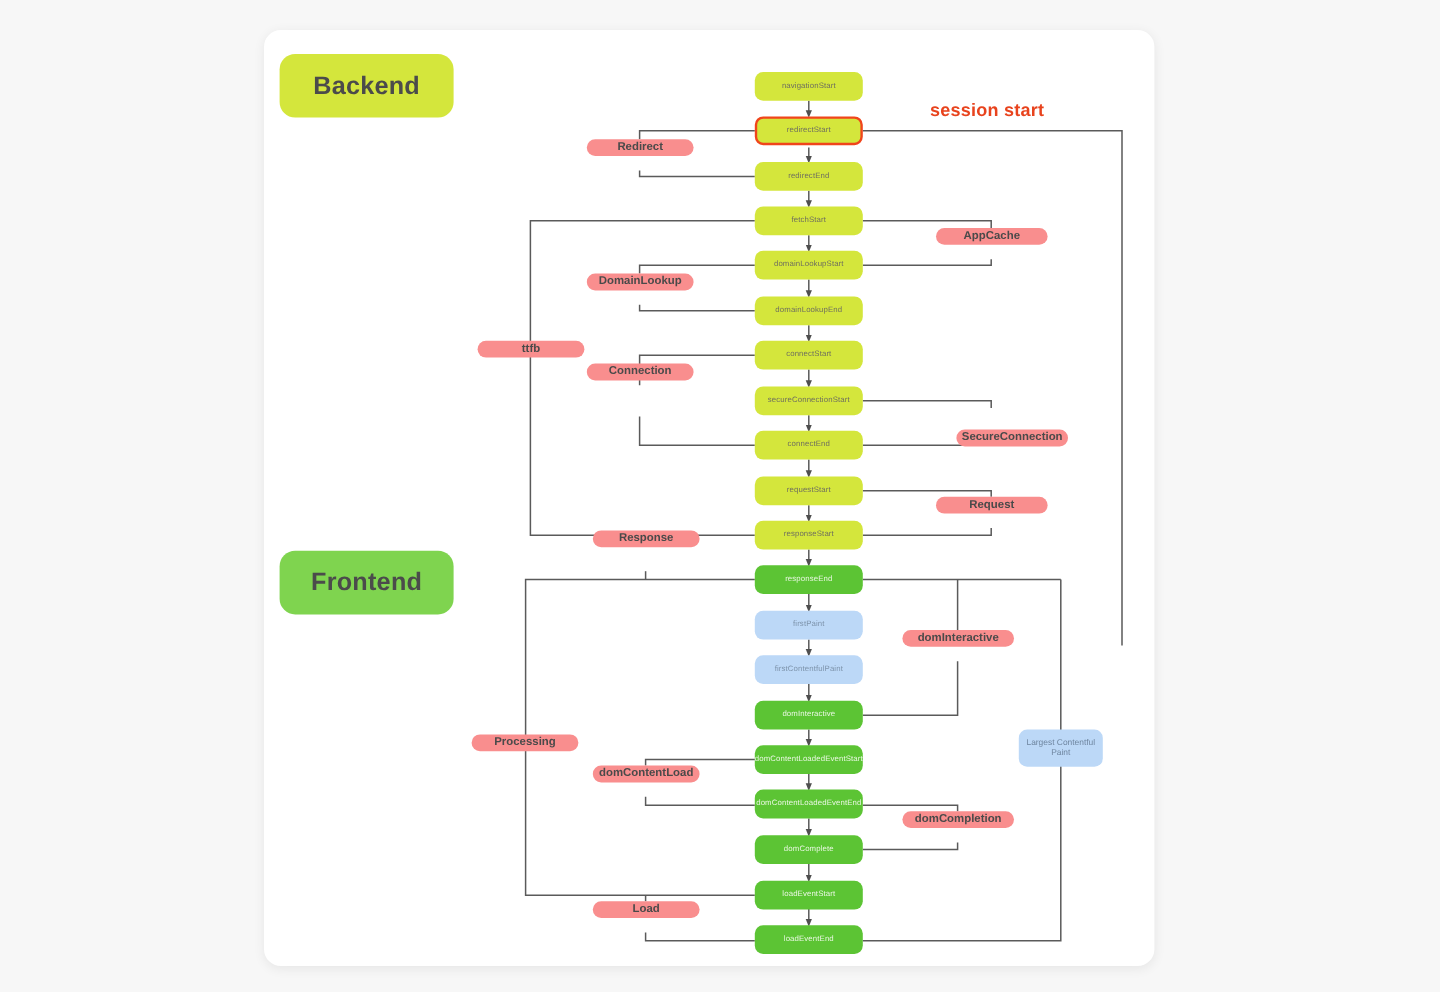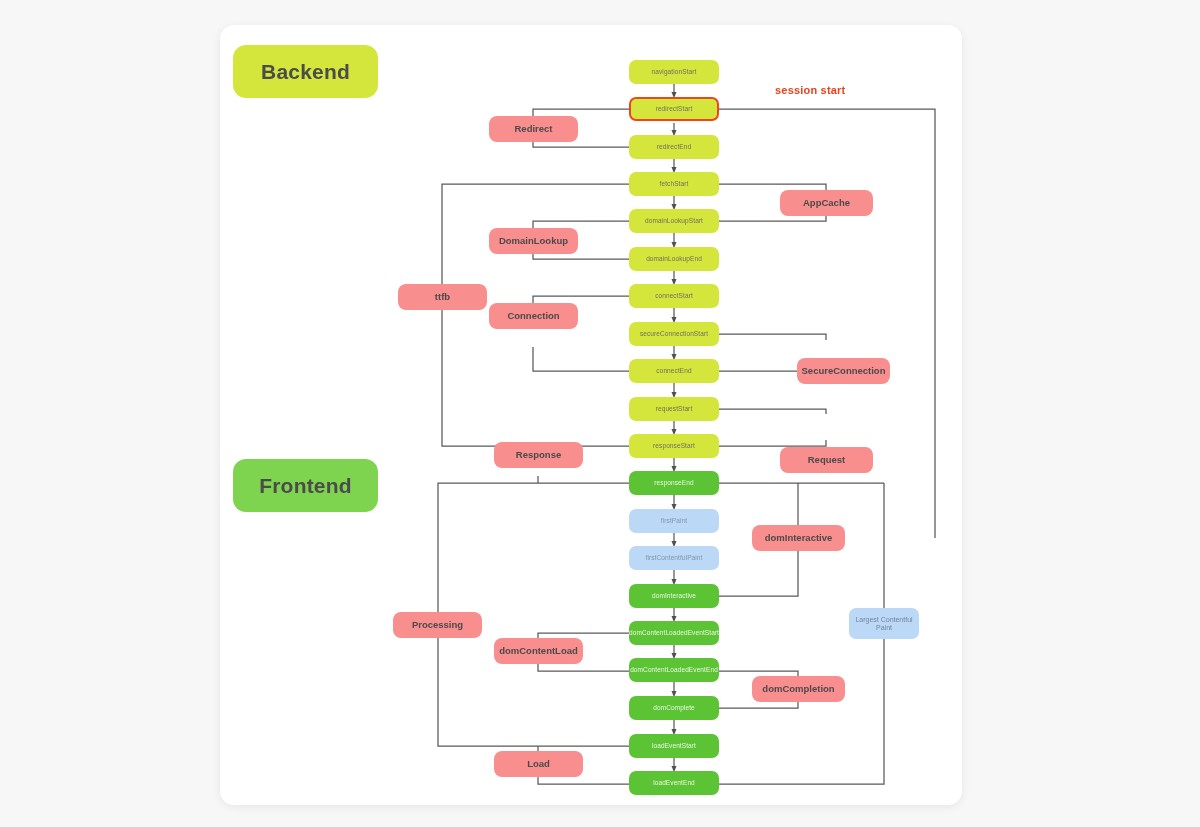--- a/index.html
+++ b/index.html
@@ -43,21 +43,21 @@
   }
   .tl.lime{background:#d4e63c;color:#6f6f5e;}
   .tl.green{background:#5cc434;color:#e9f7e2;}
   .tl.blue{background:#bcd8f7;color:#7e94ac;}
   .tl.hi{border:2px solid #f0451b;}
 
   
   .phase{
     background:#f98e8e;color:#4a4a4a;
     font-size:9.5px;font-weight:bold;
-    height:26px;border-radius:8px;
+    height:14px;border-radius:8px;
   }
 
   
   .metric{
     background:#bcd8f7;color:#6f86a0;
     font-size:7px;border-radius:7px;
     white-space:normal;padding:0 4px;
   }
 
   
@@ -67,21 +67,21 @@
     border-radius:13px;
     font-size:21px;font-weight:bold;color:#4b4b4b;
     letter-spacing:.2px;
   }
   #sec-backend{left:233px;top:45px;width:145px;height:53px;background:#d4e63c;}
   #sec-frontend{left:233px;top:459px;width:145px;height:53px;background:#7fd44f;}
 
   
   #session-start{
     position:absolute;left:775px;top:84px;
-    font-size:11px;font-weight:bold;color:#e8431d;
+    font-size:15px;font-weight:bold;color:#e8431d;
     letter-spacing:.2px;
     text-align:right;
   }
 </style>
 </head>
 <body>
 
 <div id="root">
 
   <div id="card"></div>
@@ -197,21 +197,21 @@
       <div class="node phase" style="left: 489px; top: 116px; width: 89px;">Redirect</div>
       <div class="node phase" style="left: 489px; top: 228px; width: 89px;">DomainLookup</div>
       <div class="node phase" style="left: 398px; top: 284px; width: 89px;">ttfb</div>
       <div class="node phase" style="left: 489px; top: 303px; width: 89px;">Connection</div>
       <div class="node phase" style="left: 494px; top: 442px; width: 89px;">Response</div>
       <div class="node phase" style="left: 393px; top: 612px; width: 89px;">Processing</div>
       <div class="node phase" style="left: 494px; top: 638px; width: 89px;">domContentLoad</div>
       <div class="node phase" style="left: 494px; top: 751px; width: 89px;">Load</div>
       <div class="node phase" style="left: 780px; top: 190px; width: 93px; text-align: right;">AppCache</div>
       <div class="node phase" style="left: 797px; top: 340px; width: 93px; margin-top: 18px;">SecureConnection</div>
-      <div class="node phase" style="left: 780px; top: 414px; width: 93px; margin-top: 33px;">Request</div>
+      <div class="node phase" style="left: 780px; top: 414px; width: 93px;">Request</div>
       <div class="node phase" style="left: 752px; top: 525px; width: 93px;">domInteractive</div>
       <div class="node phase" style="left: 752px; top: 676px; width: 93px;">domCompletion</div>
     </div>
 
   <div id="metric-layer">
       <div class="node metric" style="left: 849px; top: 608px; width: 70px; height: 31px;">Largest Contentful Paint</div>
     </div>
 
 </div>
 

